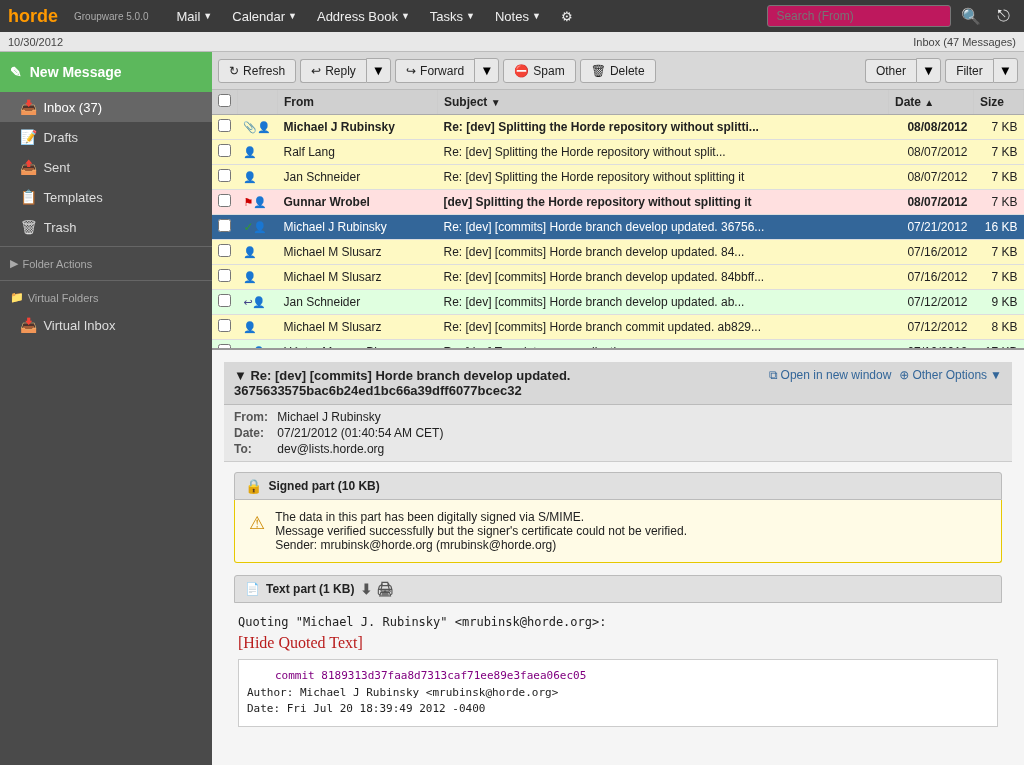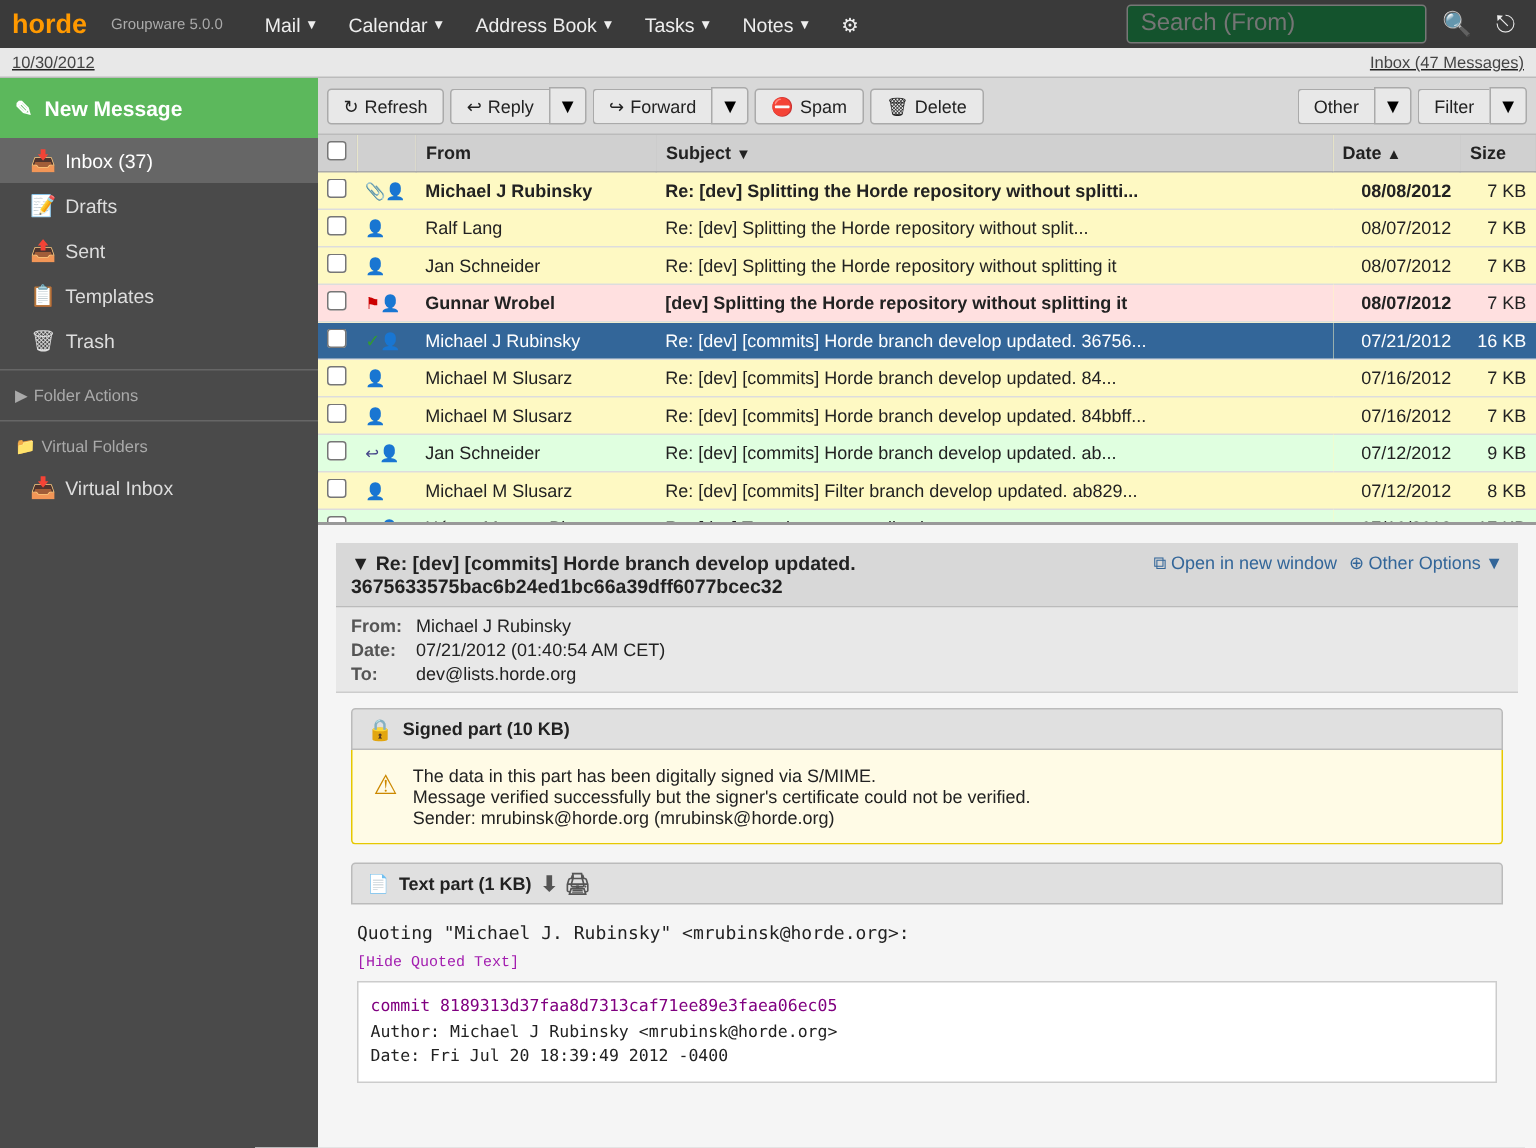--- a/index.html
+++ b/index.html
@@ -12,27 +12,27 @@
     #logo { color: #fff; font-size: 18px; font-weight: bold; margin-right: 12px; }
     #logo span { color: #f90; }
     #logo-sub { color: #aaa; font-size: 10px; margin-right: 16px; }
     .nav-btn {
       color: #eee; background: none; border: none; cursor: pointer; font-size: 13px; padding: 4px 8px;
       display: flex; align-items: center; gap: 3px; border-radius: 3px;
     }
     .nav-btn .arr { font-size: 9px; }
     .nav-spacer { flex: 1; }
     #search-box {
-      background: #14532d; border: 1px solid #777; color: #eee; padding: 3px 8px; border-radius: 3px; width: 200px; font-size: 16px;
+      background: #be185d; border: 1px solid #777; color: #eee; padding: 3px 8px; border-radius: 3px; width: 184px; font-size: 12px;
     }
     .icon-btn { background: none; border: none; color: #eee; cursor: pointer; font-size: 16px; padding: 4px 6px; }
 
     
     #datebar {
-      background: #e8e8e8; border-bottom: 1px solid #bbb; height: 20px; display: flex; align-items: center; padding: 0 8px; justify-content: space-between; text-decoration: underline;
+      background: #e8e8e8; border-bottom: 1px solid #bbb; height: 20px; display: flex; align-items: center; padding: 0 8px; justify-content: space-between;
     }
     #datebar-left { font-size: 11px; color: #444; }
     #datebar-right { font-size: 11px; color: #444; }
 
     
     #main { display: flex; height: calc(765px - 52px); }
 
     
     #sidebar {
       width: 212px; background: #4a4a4a; color: #eee; flex-shrink: 0; display: flex; flex-direction: column; overflow-y: auto;
@@ -110,23 +110,23 @@
     }
     .warn-icon { color: #c80; font-size: 18px; flex-shrink: 0; margin-top: 2px; }
     .smime-warning a { color: #336699; cursor: pointer; }
     .text-part-header {
       background: #e0e0e0; border: 1px solid #bbb; border-radius: 3px 3px 0 0; padding: 5px 10px;
       display: flex; align-items: center; gap: 6px; font-size: 12px; font-weight: bold; cursor: pointer; margin-top: 4px;
     }
     .text-part-icons { display: flex; gap: 4px; }
     .part-icon { color: #555; font-size: 14px; cursor: pointer; }
     .email-body { padding: 10px 4px; font-family: monospace; font-size: 12px; line-height: 1.5; }
-    .hide-quoted { color: #a21caf; cursor: pointer; font-family: Liberation Mono, monospace; font-size: 10px; }
+    .hide-quoted { color: #b91c1c; cursor: pointer; font-family: Liberation Serif, serif; font-size: 16px; }
     .commit-block { background: #fff; border: 1px solid #ccc; padding: 8px; font-family: monospace; font-size: 11px; color: #222; margin-top: 4px; }
-    .commit-hash { color: #800080; }
+    .commit-hash { color: #800080; margin-left: 28px; }
 
     
     ::-webkit-scrollbar { width: 8px; height: 8px; }
     ::-webkit-scrollbar-track { background: #ddd; }
     ::-webkit-scrollbar-thumb { background: #999; border-radius: 2px; }
 
     .sort-icon { font-size: 10px; }
   </style>
 </head>
 <body>
@@ -328,21 +328,21 @@
     <td class="col-icons"><span style="color:#448;font-size:11px;">↩</span><span style="color:#666;font-size:11px;">👤</span></td>
     <td class="col-from ">Jan Schneider</td>
     <td class="col-subject " style="overflow:hidden;text-overflow:ellipsis;white-space:nowrap;max-width:300px;">Re: [dev] [commits] Horde branch develop updated. ab...</td>
     <td class="col-date ">07/12/2012</td>
     <td class="col-size">9 KB</td>
   </tr>
             <tr>
     <td class="col-check"><input type="checkbox" style=""></td>
     <td class="col-icons"><span style="color:#666;font-size:11px;">👤</span></td>
     <td class="col-from ">Michael M Slusarz</td>
-    <td class="col-subject " style="overflow:hidden;text-overflow:ellipsis;white-space:nowrap;max-width:300px;">Re: [dev] [commits] Filter branch develop updated. ab829...</td>
+    <td class="col-subject " style="overflow:hidden;text-overflow:ellipsis;white-space:nowrap;max-width:300px;">Re: [dev] [commits] Horde branch commit updated. ab829...</td>
     <td class="col-date ">07/12/2012</td>
     <td class="col-size">8 KB</td>
   </tr>
             <tr class="highlighted2">
     <td class="col-check"><input type="checkbox" style=""></td>
     <td class="col-icons"><span style="color:#484;font-size:11px;">↪</span><span style="color:#666;font-size:11px;">👤</span></td>
     <td class="col-from ">Héctor Moreno Blanco</td>
     <td class="col-subject " style="overflow:hidden;text-overflow:ellipsis;white-space:nowrap;max-width:300px;">Re: [dev] Template new applications</td>
     <td class="col-date ">07/10/2012</td>
     <td class="col-size">17 KB</td>

